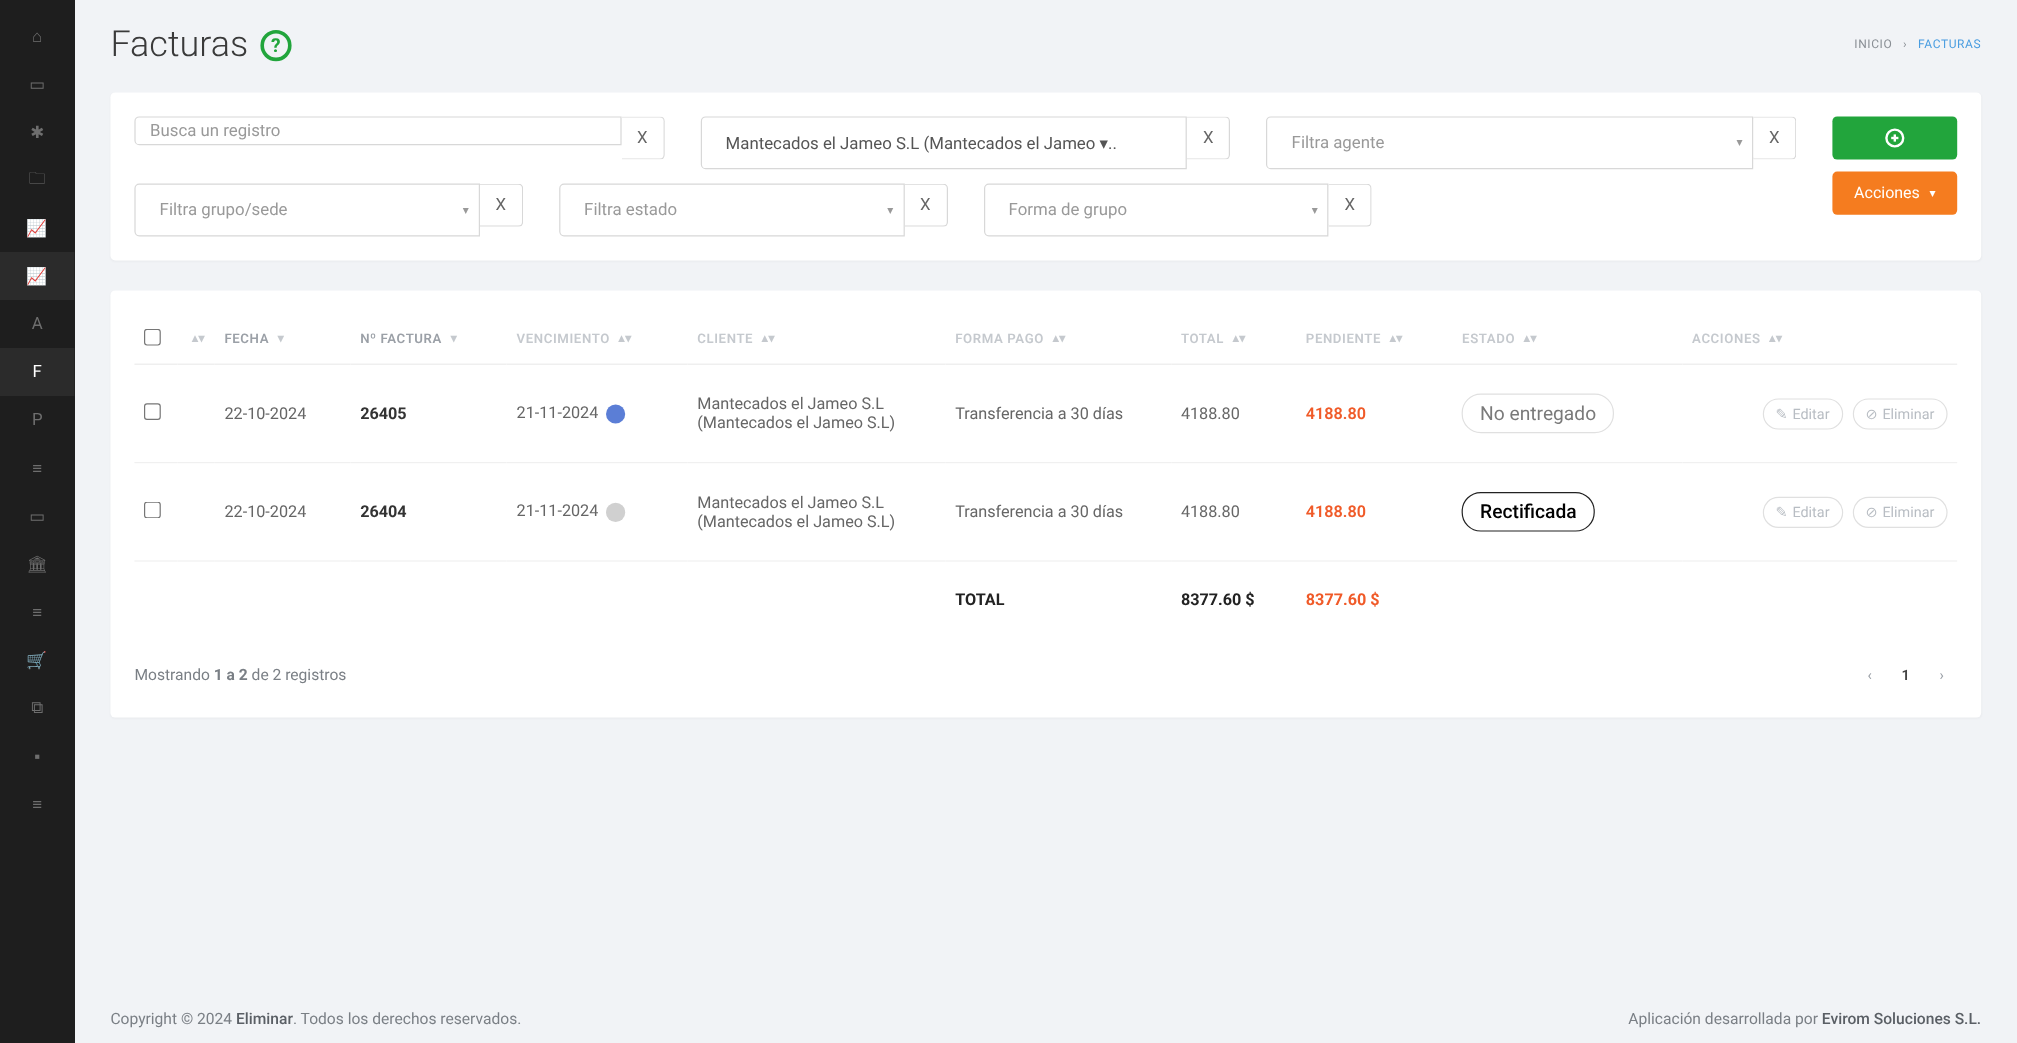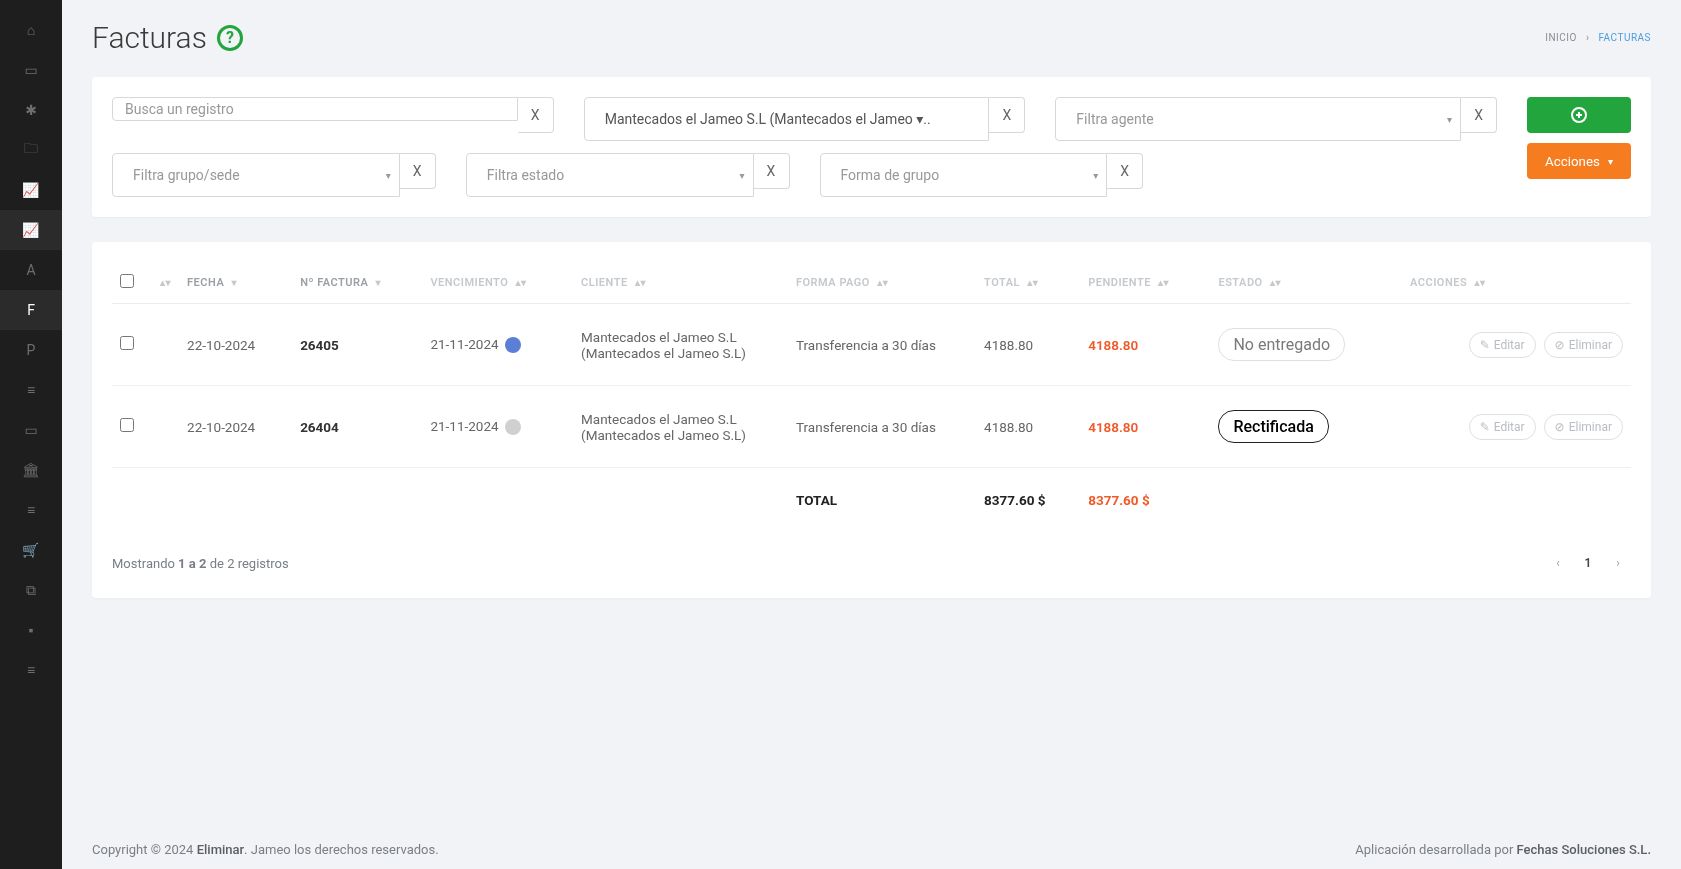--- a/index.html
+++ b/index.html
@@ -268,19 +268,19 @@
       <div class="pager">
         <div class="pg">‹</div>
         <div class="pg active">1</div>
         <div class="pg">›</div>
       </div>
     </div>
   </div>
 
   <div class="footer">
     <div>
-      <span>Copyright © 2024 </span><a href="#">Eliminar</a><span>. Jameo los derechos reservados.</span>
+      <span>Copyright © 2024 </span><a href="#">Eliminar</a><span>. Todos los derechos reservados.</span>
     </div>
     <div>
-      <span>Aplicación desarrollada por </span><a href="#">Fechas Soluciones S.L.</a>
+      <span>Aplicación desarrollada por </span><a href="#">Evirom Soluciones S.L.</a>
     </div>
   </div>
 </div>
 
 </body></html>

